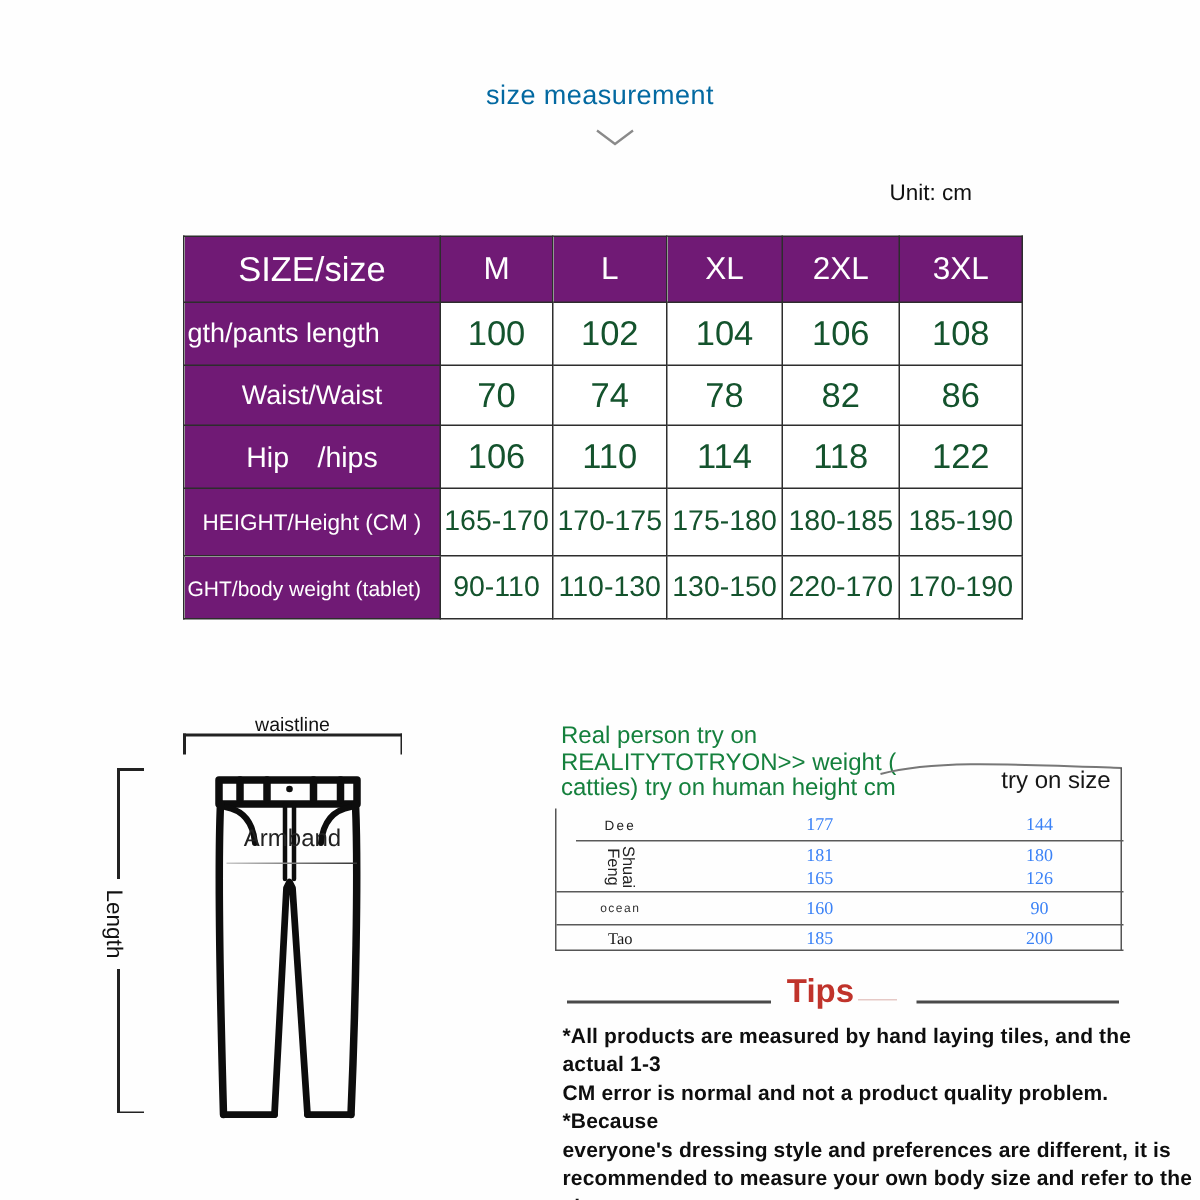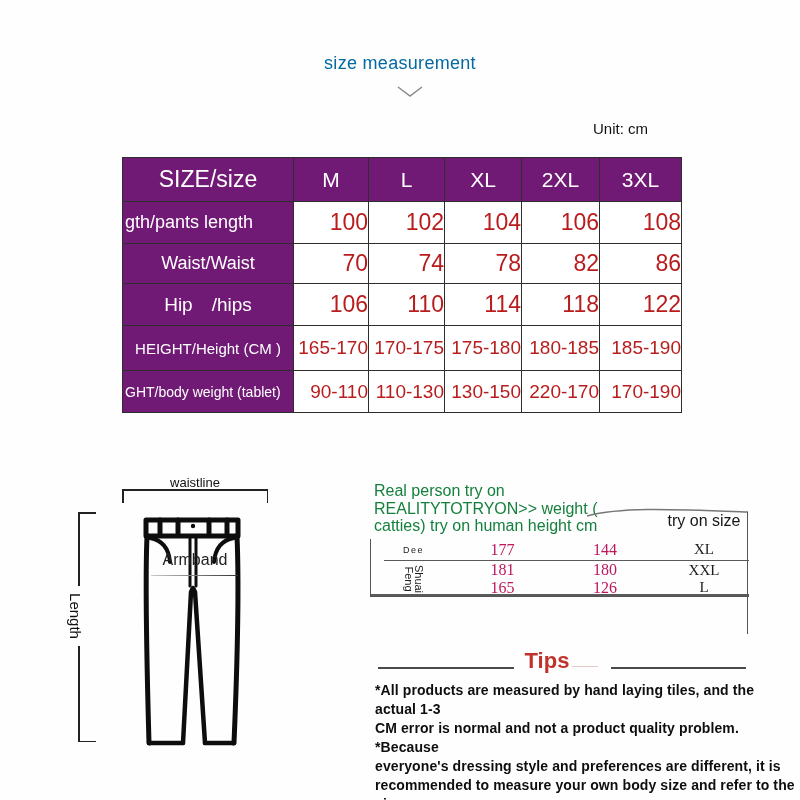--- a/index.html
+++ b/index.html
@@ -12,21 +12,21 @@
   
   #page-title{top:53px;left:0;width:800px;text-align:center;font-size:18px;
     letter-spacing:.3px;color:#0369a1;}
   #unit-label{top:120px;left:593px;font-size:15px;color:#111;}
 
   
   #size-table{top:157px;left:122px;border-collapse:collapse;table-layout:fixed;width:559px;}
   #size-table td,#size-table th{border:1px solid #2d2d2d;padding:0;text-align:center;
     overflow:hidden;white-space:nowrap;font-weight:normal;}
   #size-table .hd{background:#701a75;color:#fff;}
-  #size-table .data{background:#fff;color:#b91c1c;text-align:right;}
+  #size-table .data{background:#fff;color:#14532d;}
   .fs-head{font-size:23px;}
   .fs-size{font-size:21px;}
   .fs-lab{font-size:18px;}
   .fs-lab3{font-size:19px;}
   .fs-lab4{font-size:15px;}
   .fs-lab5{font-size:14px;}
   .fs-num{font-size:23px;}
   .fs-rng{font-size:19px;}
   .al{text-align:left !important;padding-left:2px !important;}
 
@@ -38,23 +38,23 @@
     background:linear-gradient(to right,#c9c9c9,#333);}
   #length-label{left:46px;top:608px;width:60px;height:16px;text-align:center;font-size:15px;
     color:#111;transform:rotate(90deg);transform-origin:center;}
 
   
   #tryon-header{top:482px;left:374px;font-size:16px;line-height:17.5px;color:#15803d;
     white-space:pre-line;}
   #tryon-size-col{top:512px;left:660px;width:88px;text-align:center;font-size:16px;color:#161616;}
   #tryon-table{left:370px;top:539px;width:378px;border-left:1.5px solid #555;
     border-bottom:1.5px solid #555;}
-  .trow{display:grid;grid-template-columns:85px 93px 112px 86px;align-items:center;}
+  .trow{display:grid;grid-template-columns:85px 93px 112px 86px;align-items:center;gap:44px;}
   .trow span,.trow div{text-align:center;}
-  .tval{font-family:"Liberation Serif", serif;font-size:16px;color:#be185d;}
+  .tval{font-family:"Liberation Serif", serif;font-size:12px;color:#3b82f6;}
   .tsize{font-family:"Liberation Serif", serif;font-size:15px;color:#1c1c1c;}
   .tname-s{font-size:9px;letter-spacing:1.5px;color:#222;}
   .tname-xs{font-size:8px;letter-spacing:1px;color:#333;}
   .tname-m{font-family:"Liberation Serif", serif;font-size:11px;color:#1c1c1c;}
   .tsep{height:1px;background:#5a5a5a;}
   .rot-name{transform:rotate(90deg);white-space:pre-line;font-size:11px;line-height:10px;color:#222;}
 
   
   #tips-heading{top:648px;left:517px;width:60px;text-align:center;font-size:22px;
     font-weight:bold;color:#c0332b;}
@@ -201,21 +201,33 @@
     <div>
       <div class="tval">180</div>
       <div class="tval">126</div>
     </div>
     <div>
       <div class="tsize">XXL</div>
       <div class="tsize">L</div>
     </div>
   </div>
   <div class="tsep"></div>
+  <div class="trow" style="height:21px">
+    <span class="tname-xs">ocean</span>
+    <span class="tval">160</span>
+    <span class="tval">90</span>
+    <span class="tsize">M</span>
+  </div>
   <div class="tsep"></div>
+  <div class="trow" style="height:16px">
+    <span class="tname-m">Tao</span>
+    <span class="tval">185</span>
+    <span class="tval">200</span>
+    <span class="tsize">3XL</span>
+  </div>
 </div>
 
 <div class="abs tips-line" style="left:378px;width:136px"></div>
 <div class="abs" style="left:572px;top:666px;width:26px;height:1px;background:#e6c9c6"></div>
 <div class="abs tips-line" style="left:611px;width:135px"></div>
 <div class="abs" id="tips-heading">Tips</div>
 <div class="abs" id="tips-body">*All products are measured by hand laying tiles, and the actual 1-3
 CM error is normal and not a product quality problem. *Because
 everyone's dressing style and preferences are different, it is
 recommended to measure your own body size and refer to the size

